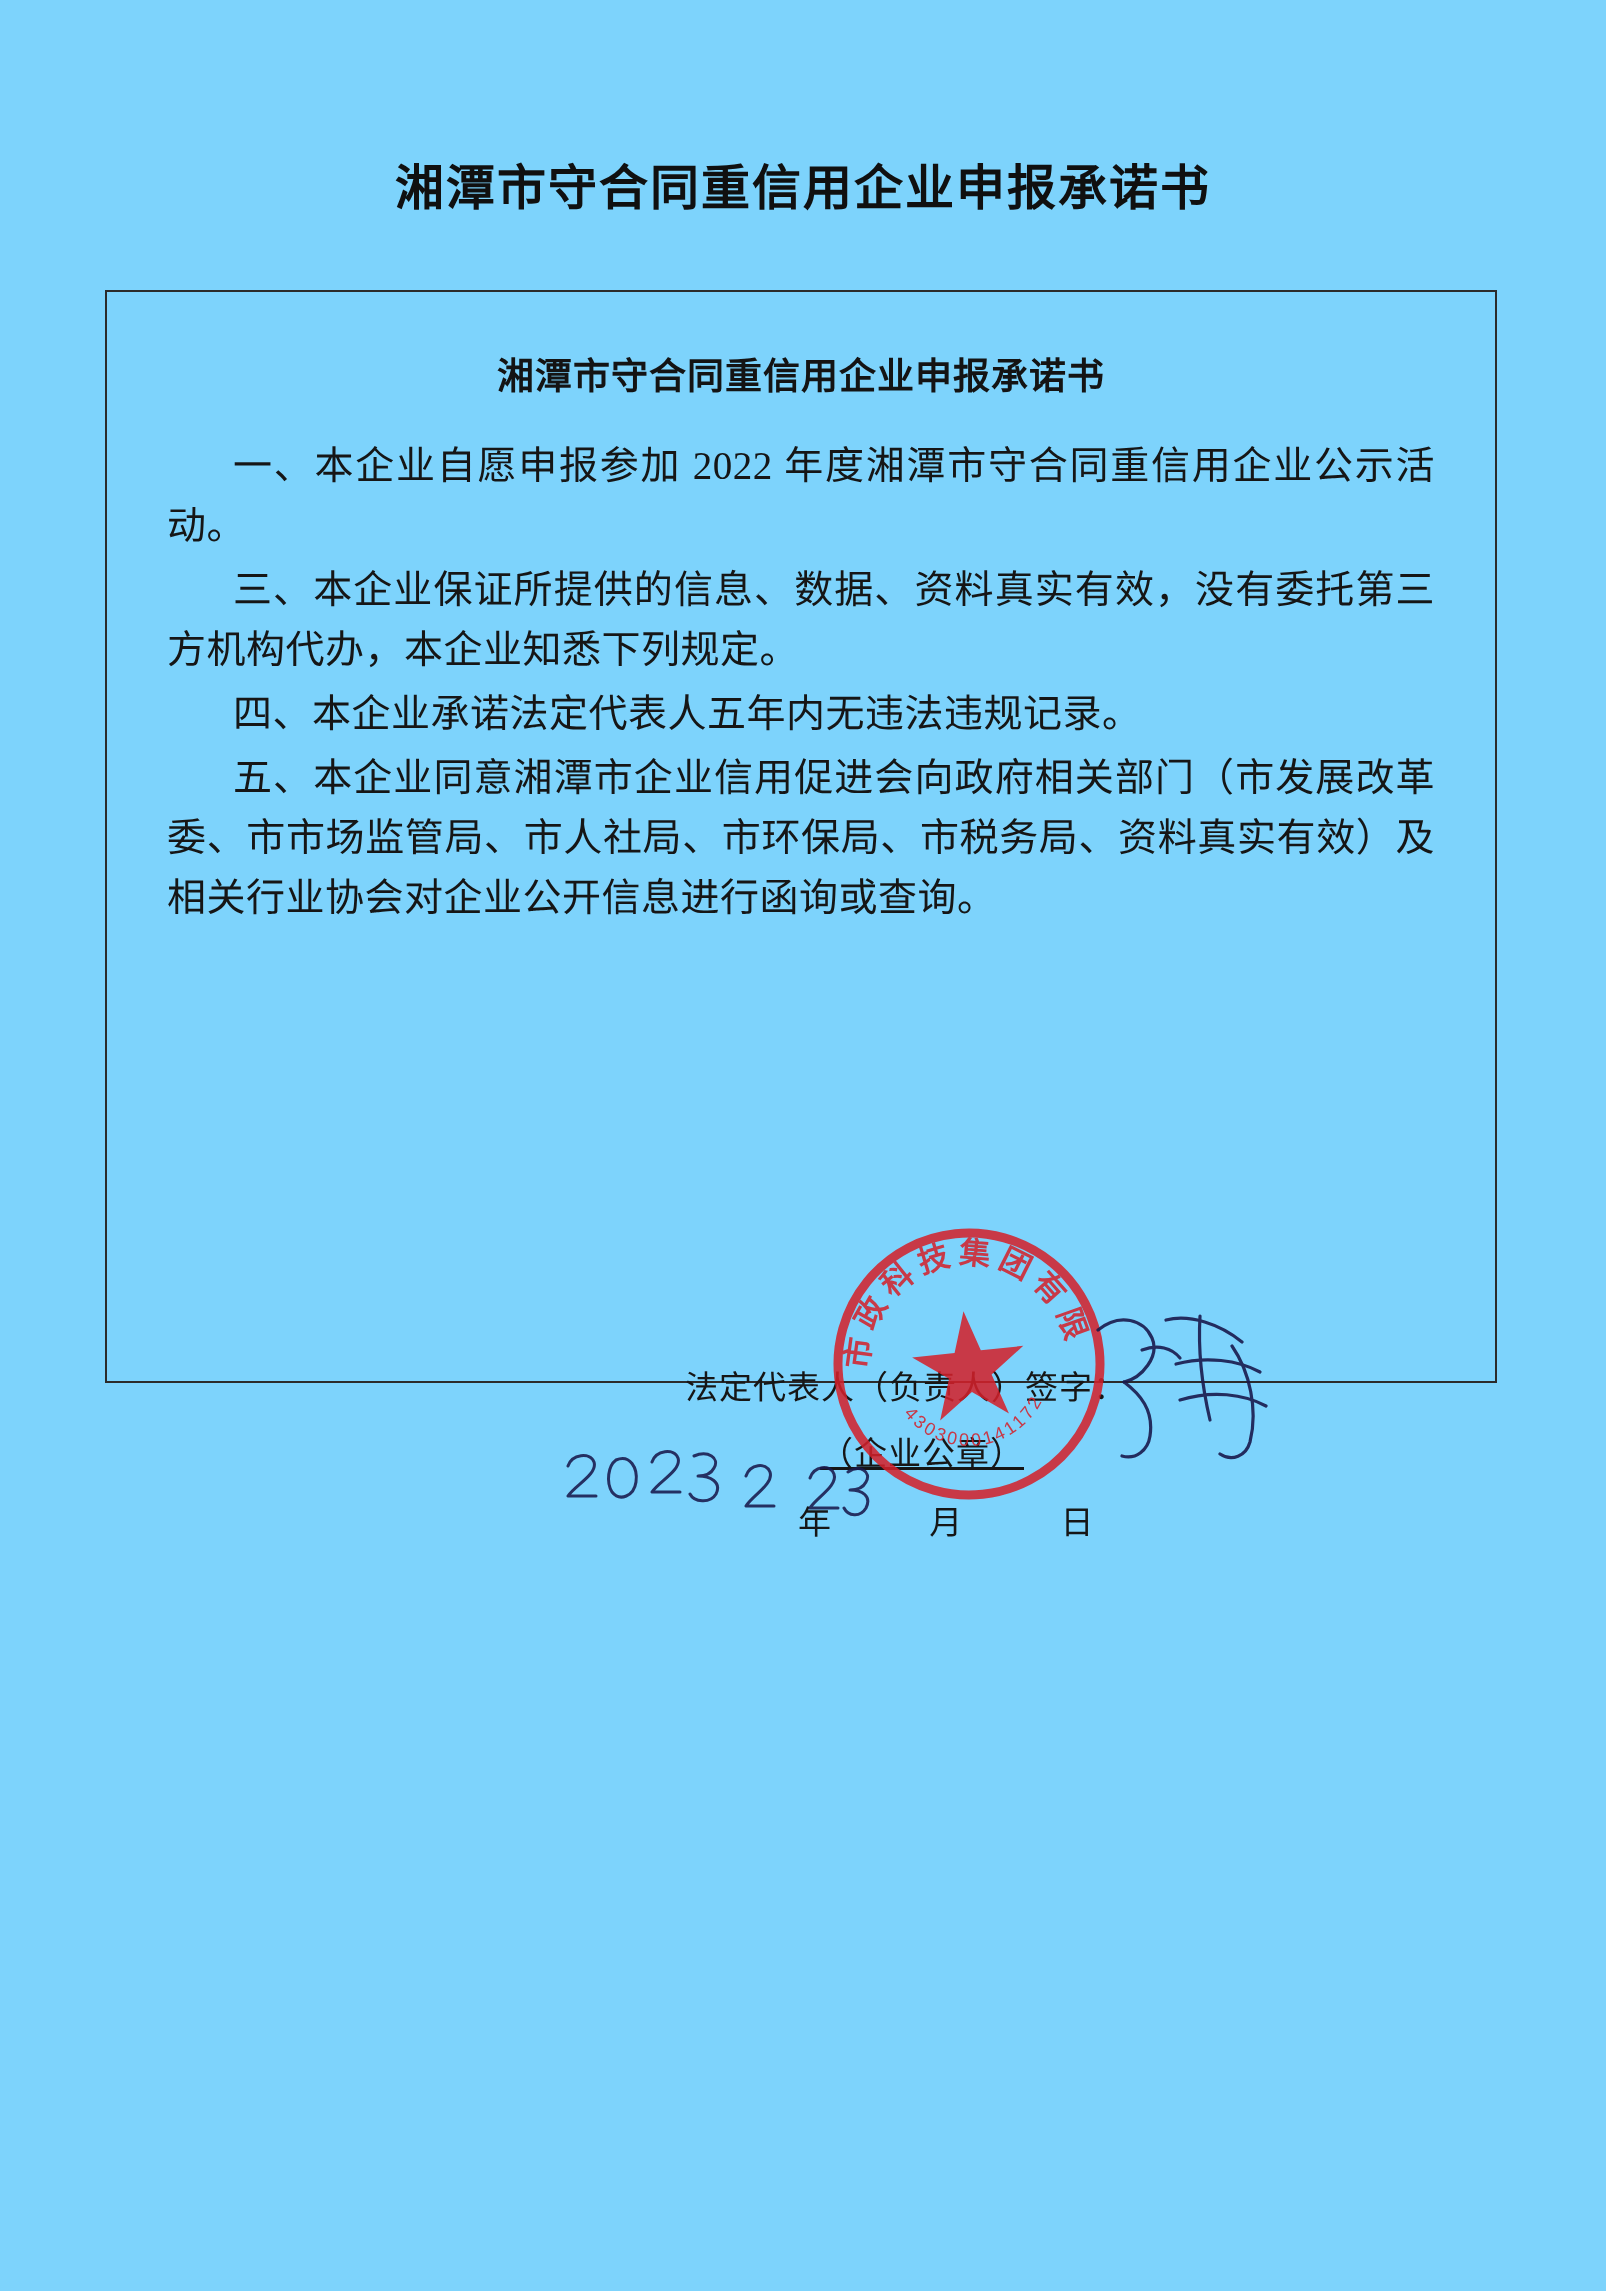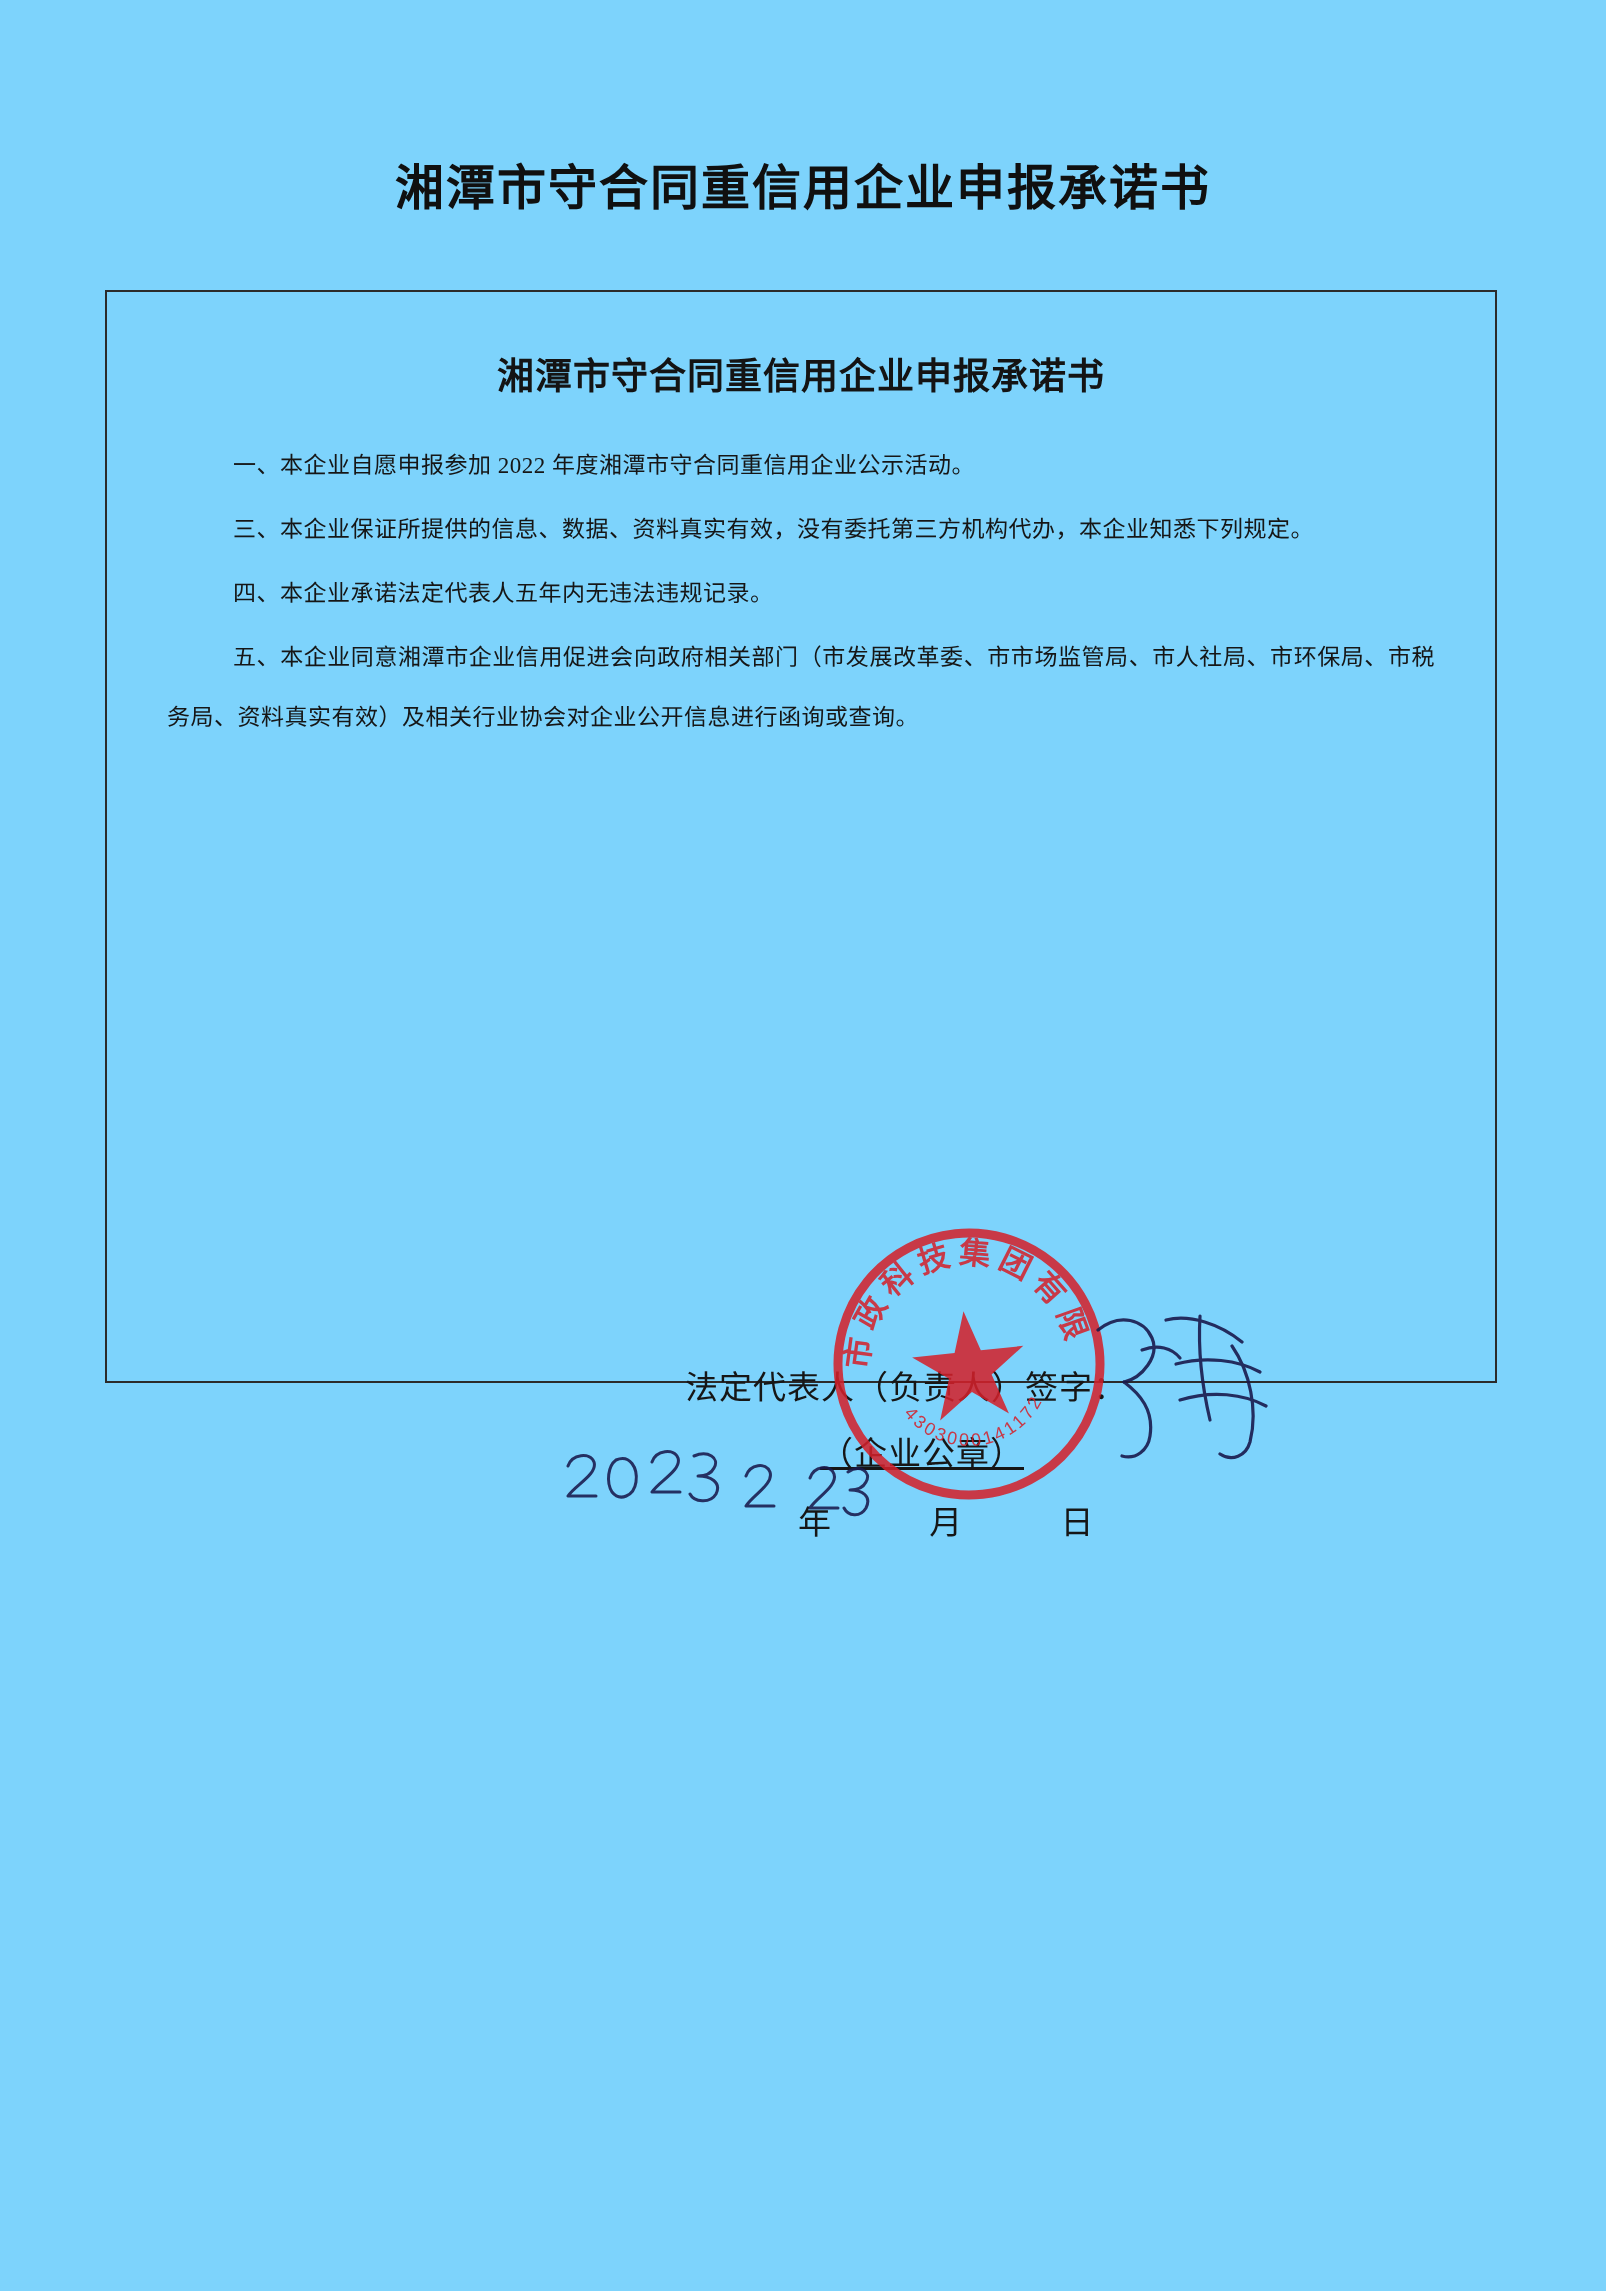--- a/index.html
+++ b/index.html
@@ -61,21 +61,21 @@
     font-size: 37px;
     font-weight: 600;
     letter-spacing: 1px;
     margin-top: 28px;
     margin-bottom: 36px;
     font-family: "Liberation Serif", "DejaVu Serif", serif;
     color: #141414;
   }
 
   .para {
-    font-size: 23px;
+    font-size: 39px;
     line-height: 60px;
     text-align: justify;
     text-justify: inter-ideograph;
     text-indent: 66px;
     margin: 0 0 4px 0;
     letter-spacing: 0.5px;
     color: #161616;
   }
 
   .sig-block {

